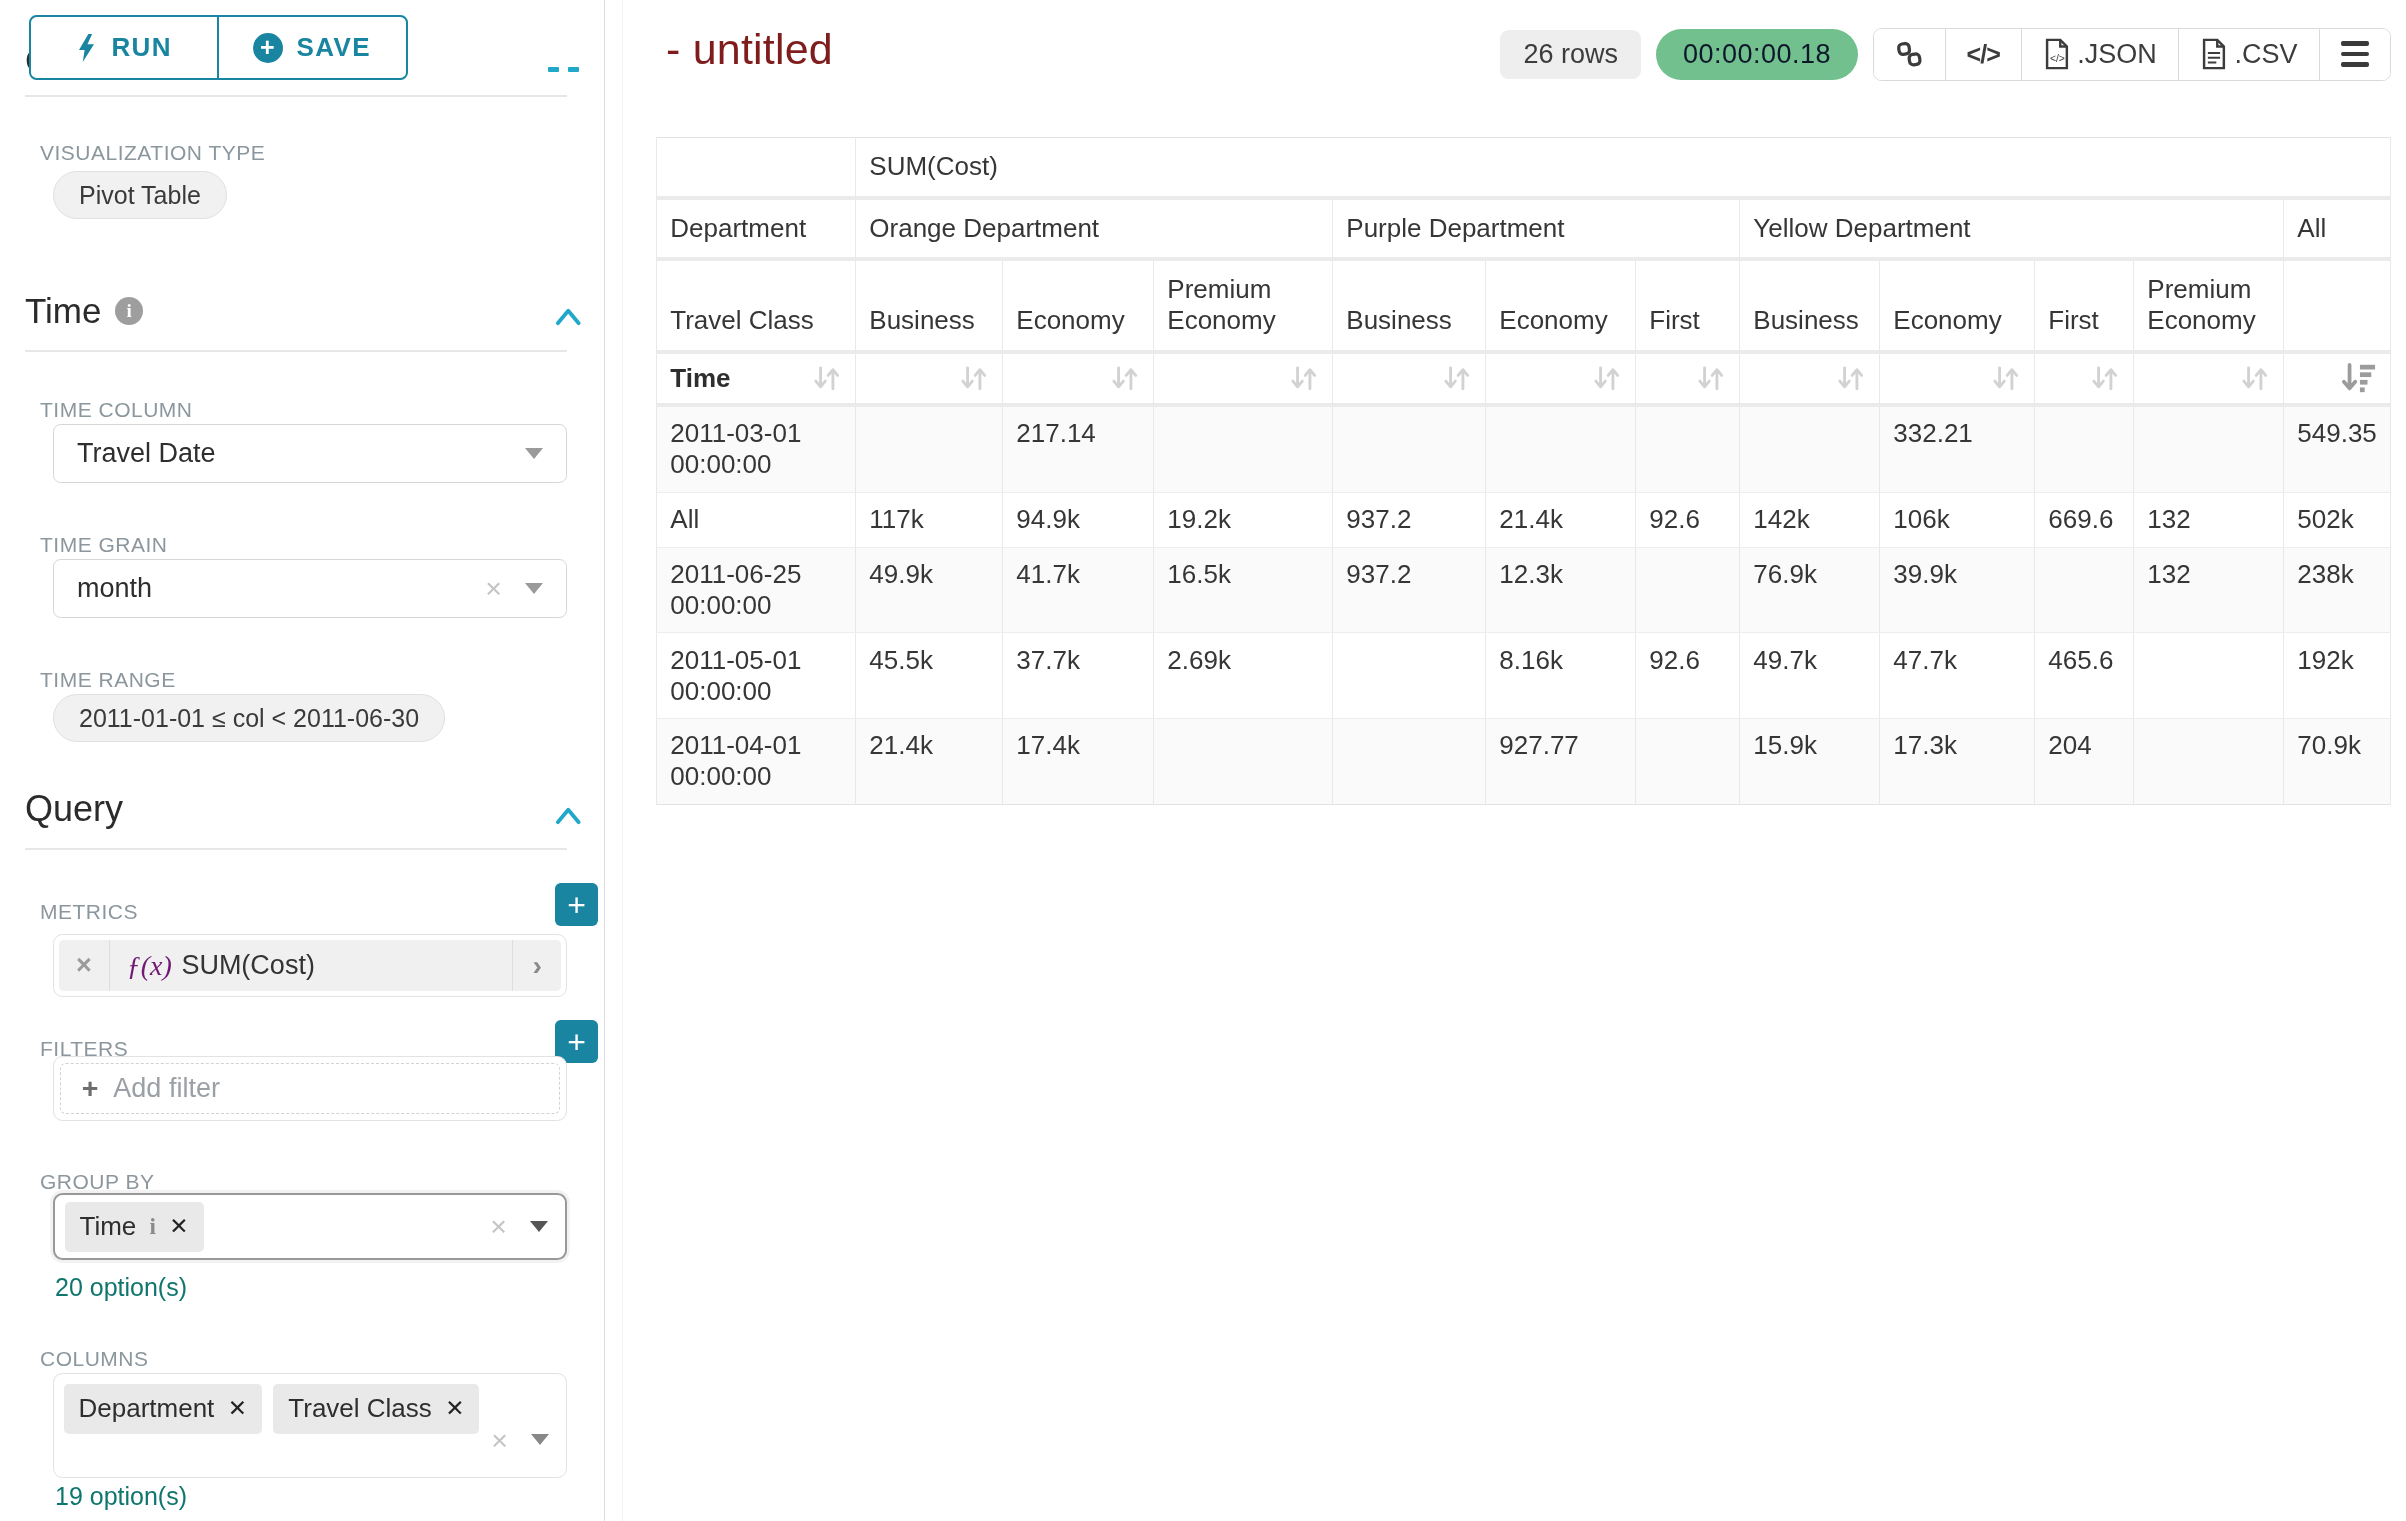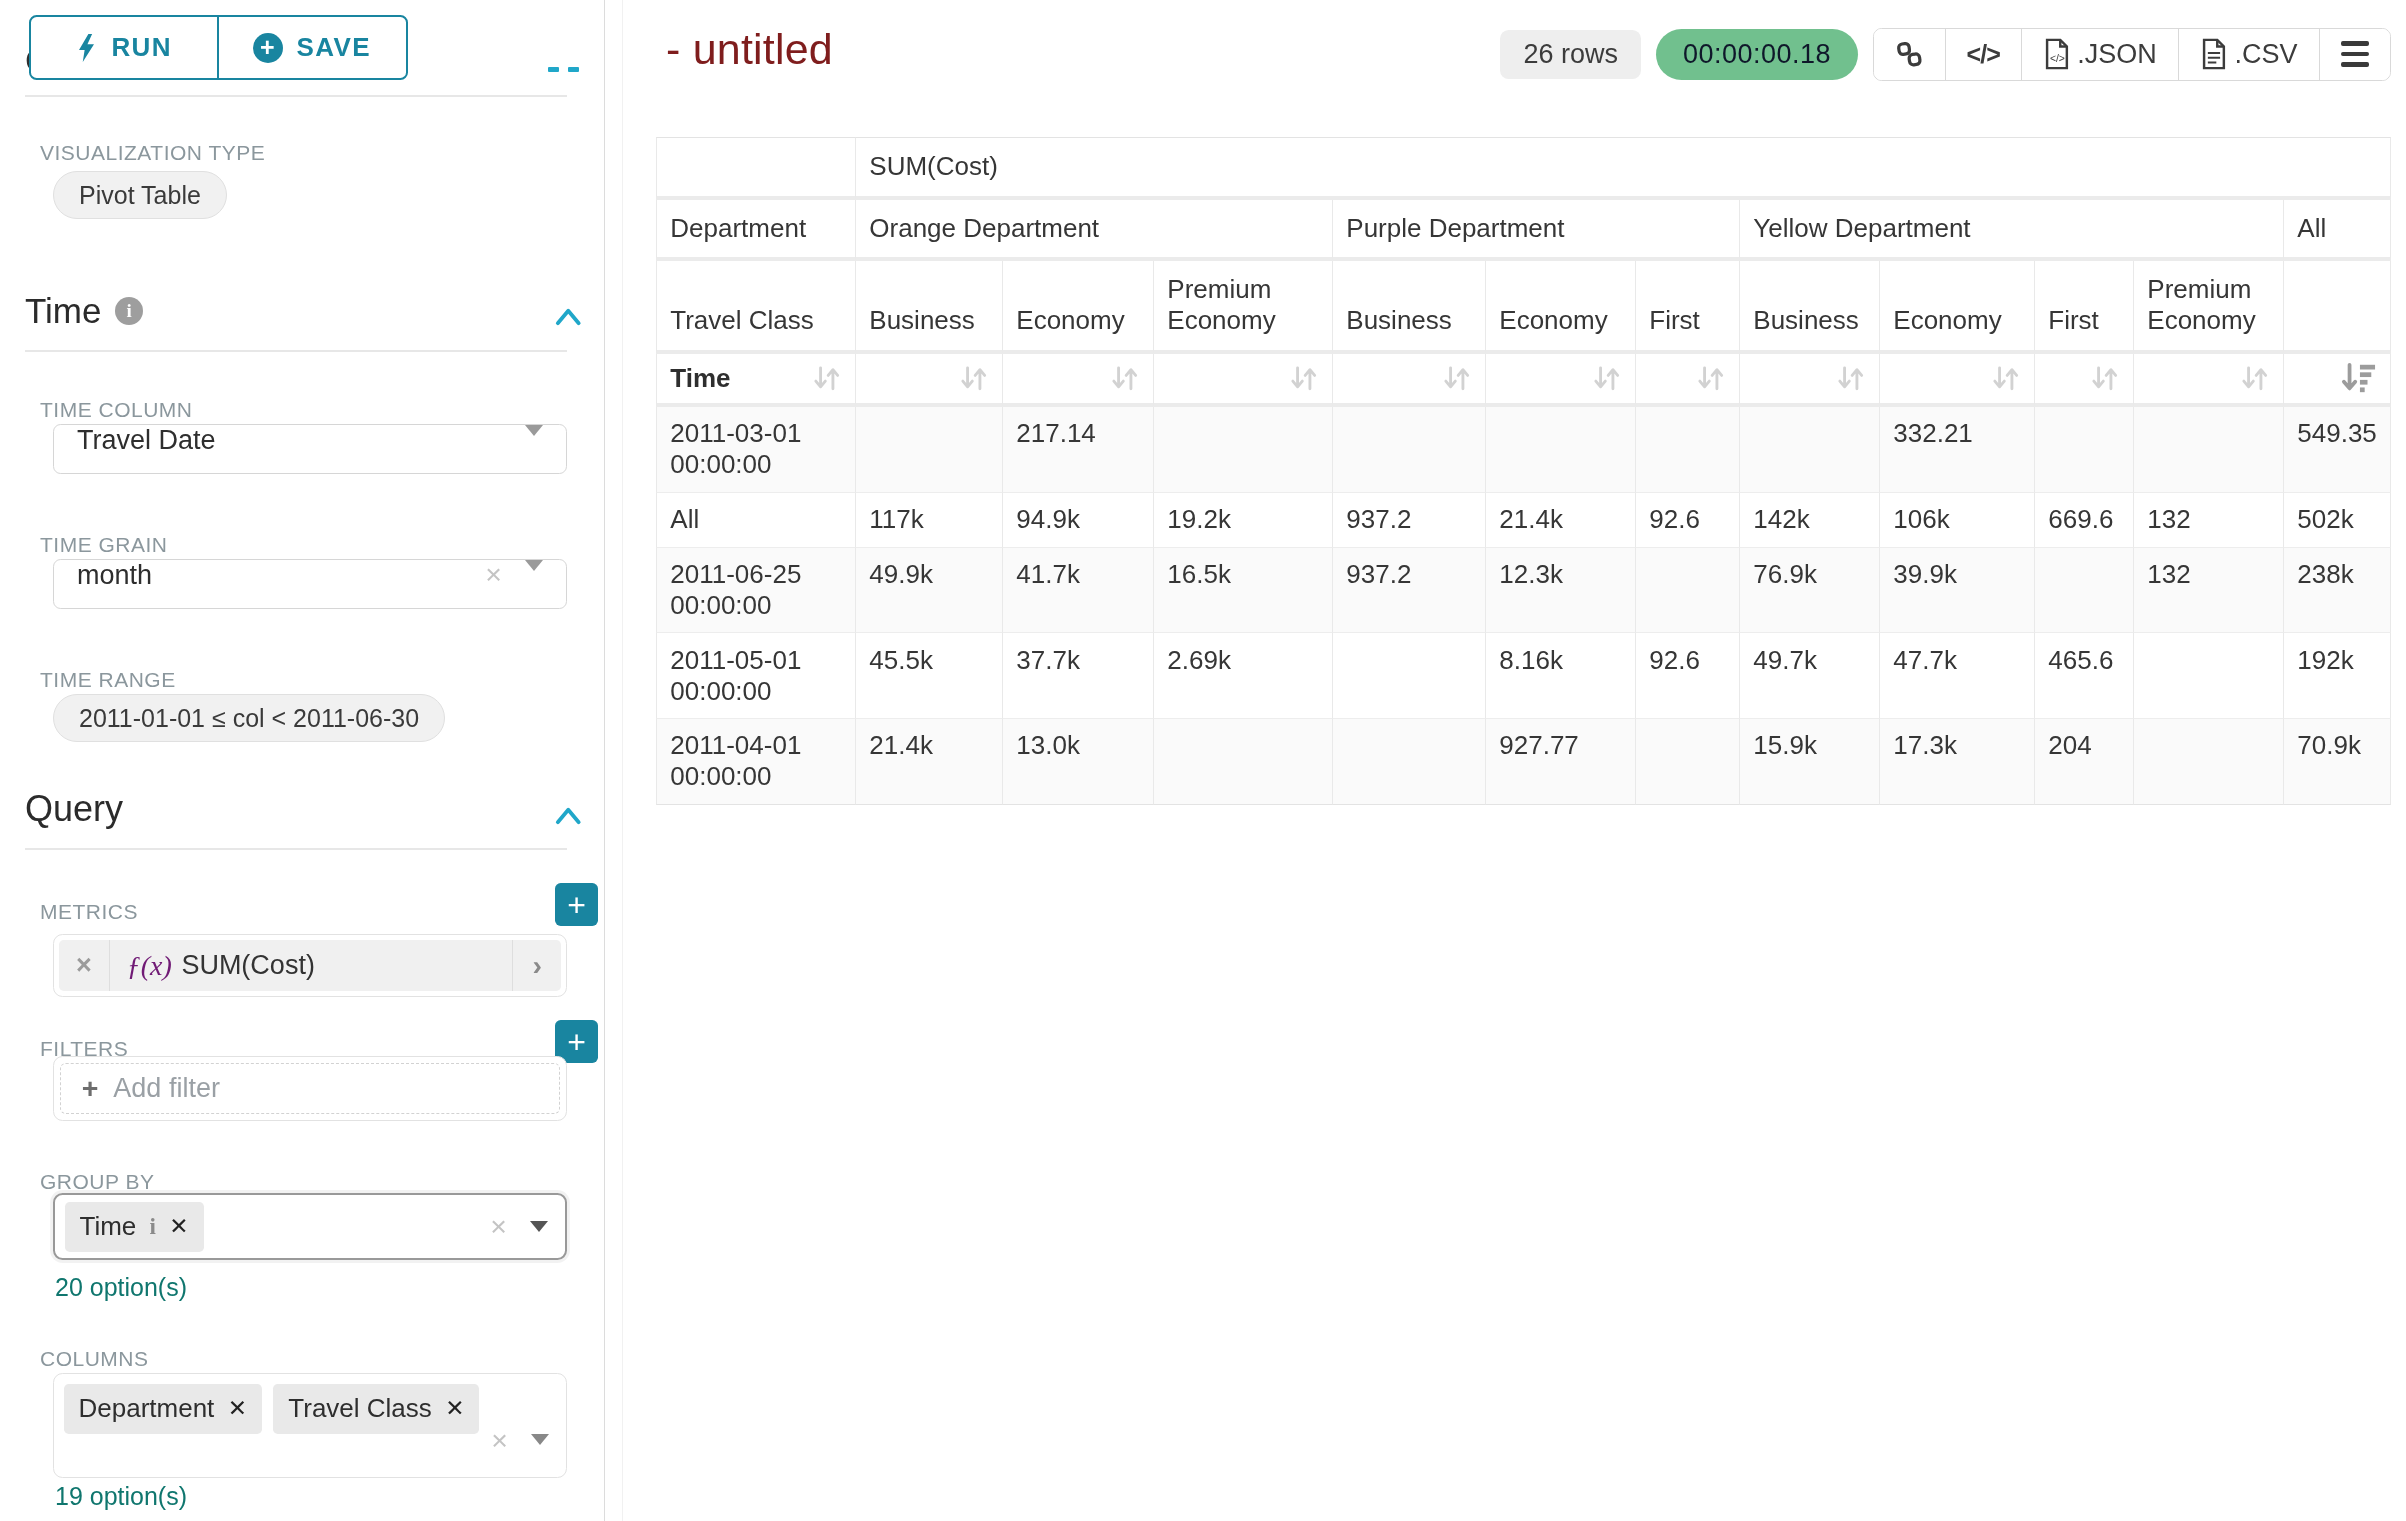--- a/index.html
+++ b/index.html
@@ -31,22 +31,22 @@
   .ctrl-label { position:absolute; left:40px; font-size:21px; letter-spacing:0.5px; color:#8b979d; }
   .section-head { position:absolute; left:25px; font-size:35px; color:#2b2b2b; display:flex; align-items:center; gap:13.3px; }
   .info-circle { width:28.5px; height:28.5px; border-radius:50%; background:#9e9e9e; color:#fff;
                  display:inline-flex; align-items:center; justify-content:center;
                  font-size:19px; font-weight:700; font-family:"Liberation Serif",serif; }
   .chevron-up { position:absolute; left:554px; width:28.5px; height:21px; }
 
   .pill { position:absolute; left:53px; background:#f1f1f1; border:1px solid #e0e0e0; border-radius:950px;
           font-size:25px; color:#3a3a3a; padding:8.6px 25px; display:inline-block; width:auto; }
 
-  .select { position:absolute; left:53px; width:514px; height:50px; border:1.4px solid #d6d6d6;
-            border-radius:7.6px; background:#fff; display:flex; align-items:flex-start; padding:0 23px; }
+  .select { position:absolute; left:53px; width:514px; height:59px; border:1.4px solid #d6d6d6;
+            border-radius:7.6px; background:#fff; display:flex; align-items:center; padding:0 23px; }
   .select .value { font-size:27px; color:#2e2e2e; }
   .select .spacer { flex:1; }
   .clear-x { font-size:28.5px; color:#c4c4c4; margin-right:23px; line-height:1; }
   .caret-down { width:0; height:0; border-left:9.5px solid transparent; border-right:9.5px solid transparent;
                 border-top:11.4px solid #9a9a9a; }
 
   .plus-btn { position:absolute; left:555px; width:43px; height:43px; background:#1985a0; border:none;
               border-radius:5.7px; color:#fff; font-size:32px; font-weight:400; display:flex;
               align-items:center; justify-content:center; cursor:pointer; line-height:1; }
 
@@ -499,21 +499,21 @@
           <td>92.6</td>
           <td>49.7k</td>
           <td>47.7k</td>
           <td>465.6</td>
           <td></td>
           <td>192k</td>
         </tr>
         <tr>
           <th>2011-04-01 00:00:00</th>
           <td>21.4k</td>
-          <td>13.0k</td>
+          <td>17.4k</td>
           <td></td>
           <td></td>
           <td>927.77</td>
           <td></td>
           <td>15.9k</td>
           <td>17.3k</td>
           <td>204</td>
           <td></td>
           <td>70.9k</td>
         </tr>

